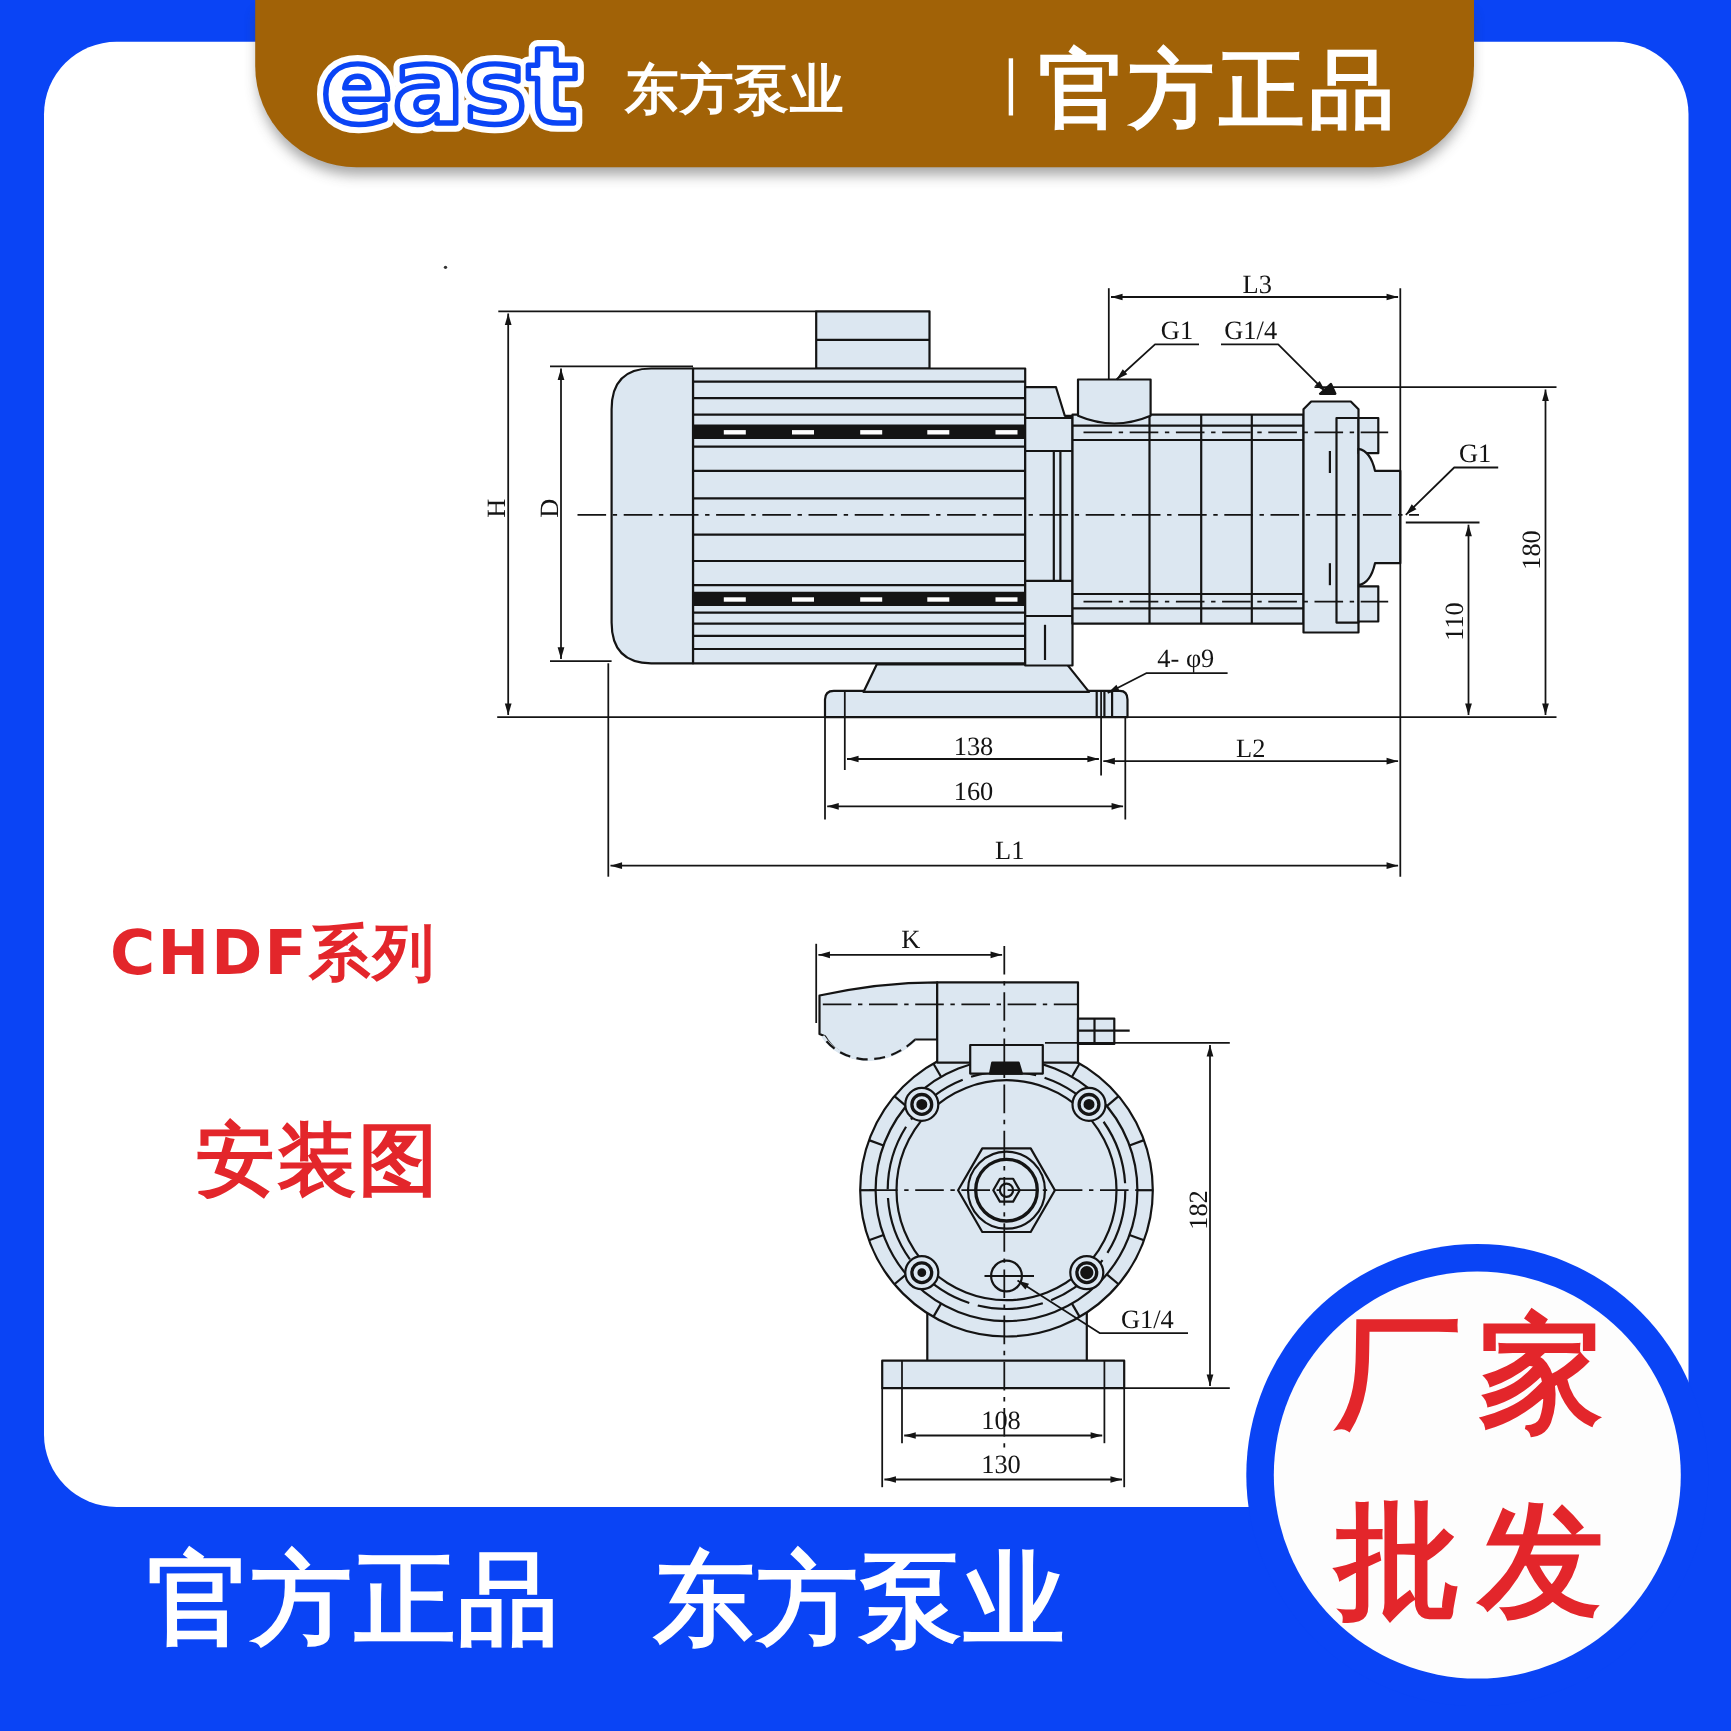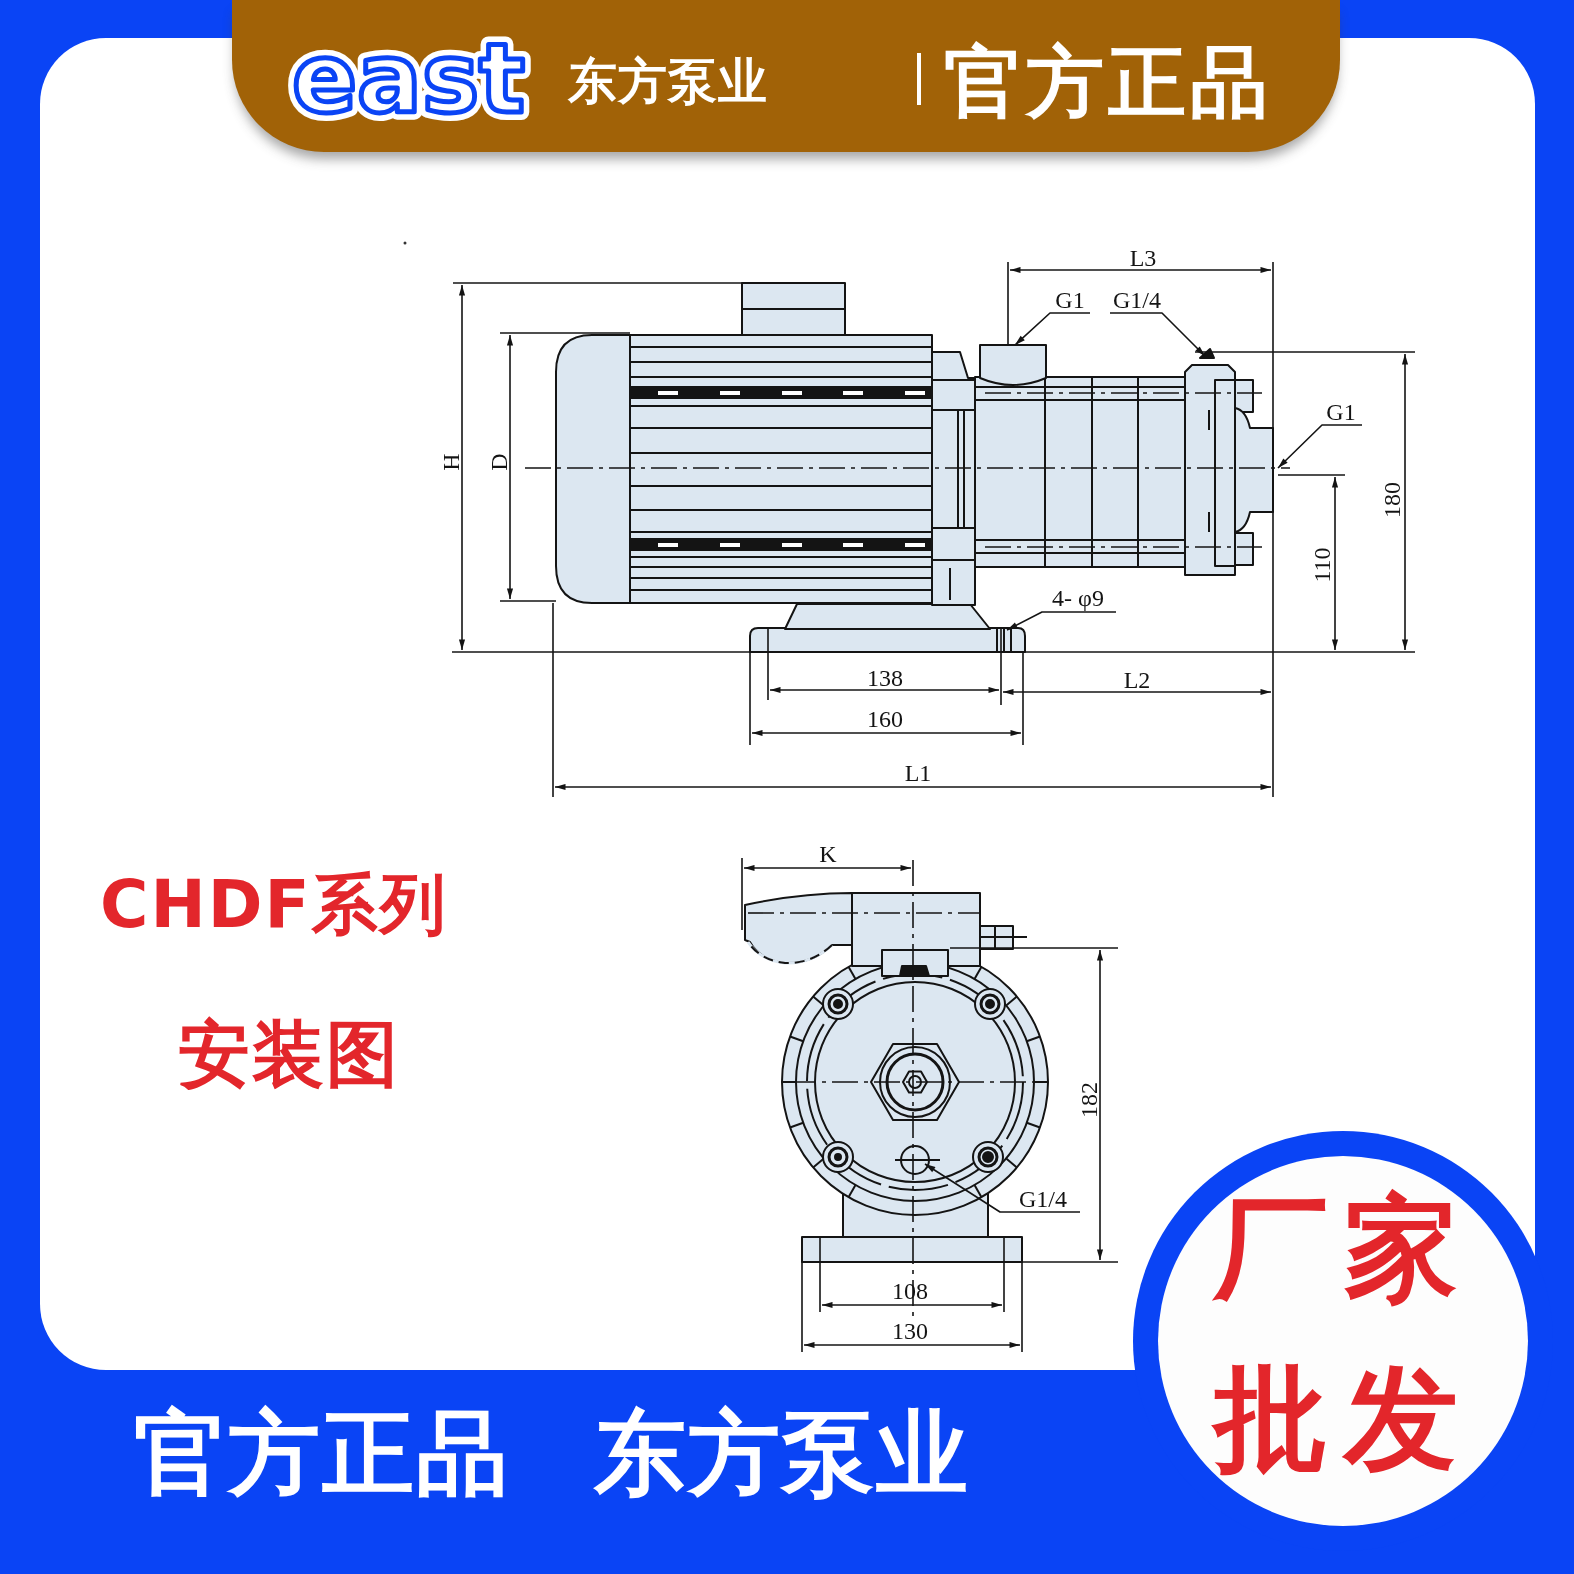--- a/index.html
+++ b/index.html
@@ -25,21 +25,21 @@
   .banner-brand { left:336px; font-size:49px; letter-spacing:1px; }
   .banner-divider { position:absolute; left:685px; top:53px; width:4px; height:52px; background:#ffffff; }
   .banner-tagline { left:712px; font-size:78px; letter-spacing:4px; }
 
   .drawing { position:absolute; left:0; top:0; width:1574px; height:1574px; }
   .drawing text { font-family:"Liberation Serif", serif; font-size:24px; fill:#141414; }
 
   .title-line1, .title-line2 {
     position:absolute; color:#e3262b; font-weight:bold; white-space:nowrap; line-height:1;
   }
-  .title-line1 { left:100px; top:872px; font-size:66px; letter-spacing:2px; }
+  .title-line1 { left:100px; top:839px; font-size:56px; letter-spacing:2px; }
   .title-line2 { left:178px; top:1018px; font-size:72px; letter-spacing:2px; }
 
   .badge-ring { position:absolute; left:1133px; top:1131px; width:420px; height:420px; border-radius:50%; background:#0a44f5; }
   .badge-face { position:absolute; left:1158px; top:1156px; width:370px; height:370px; border-radius:50%; background:#fdfdfd; }
   .badge-line1, .badge-line2 {
     position:absolute; left:1214px; width:260px; text-align:center;
     color:#e3262b; font-weight:bold; font-size:114px; line-height:1; letter-spacing:16px; white-space:nowrap;
   }
   .badge-line1 { top:1192px; }
   .badge-line2 { top:1362px; }

